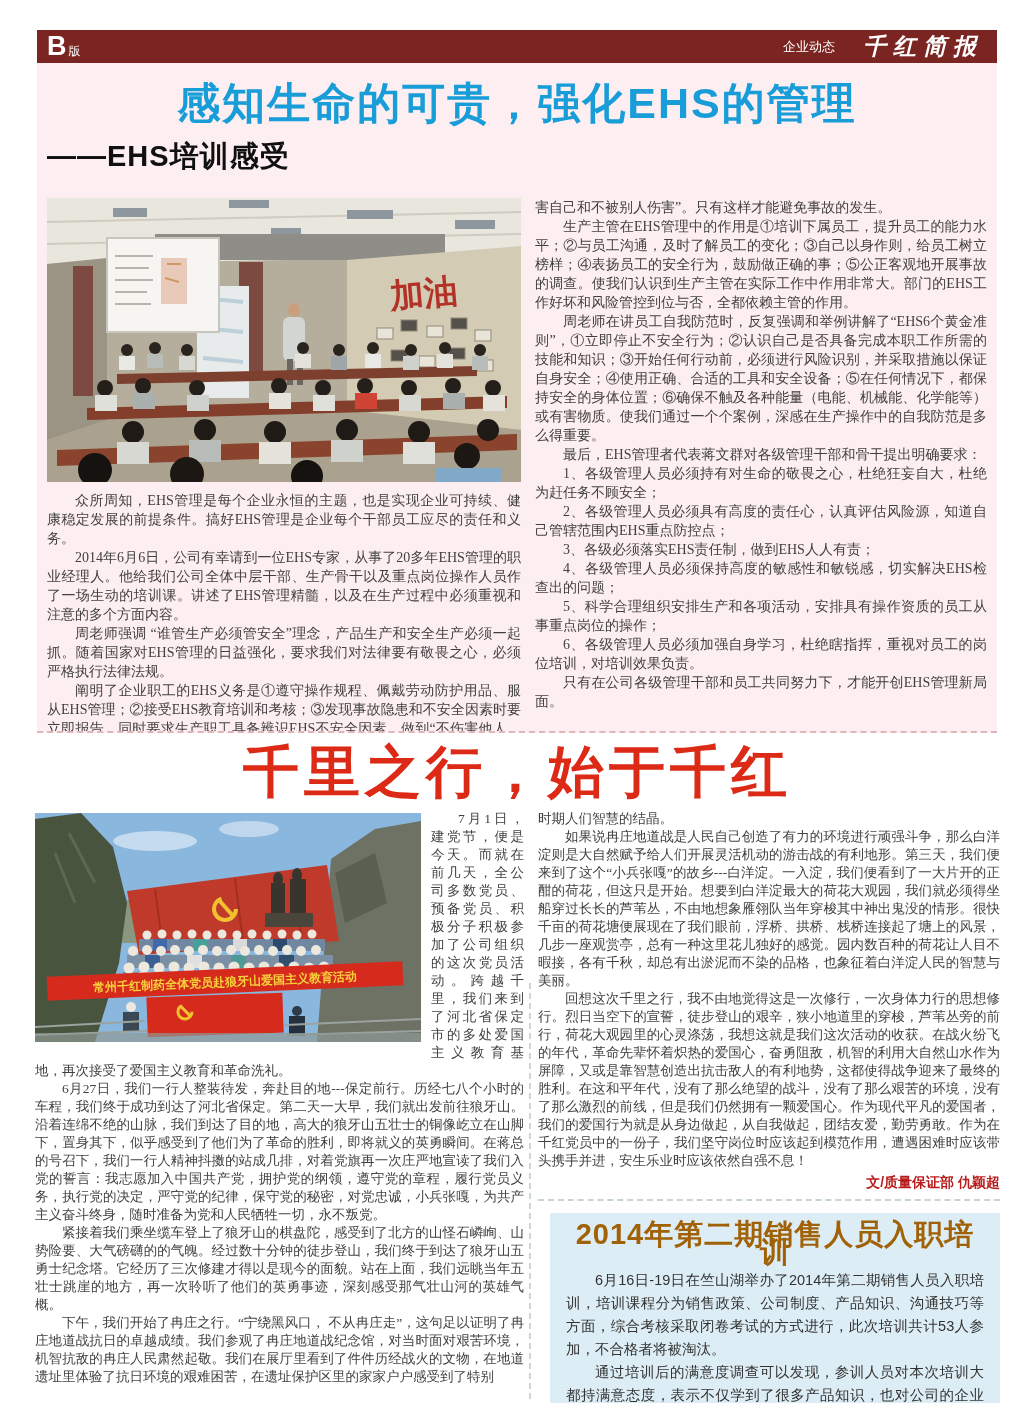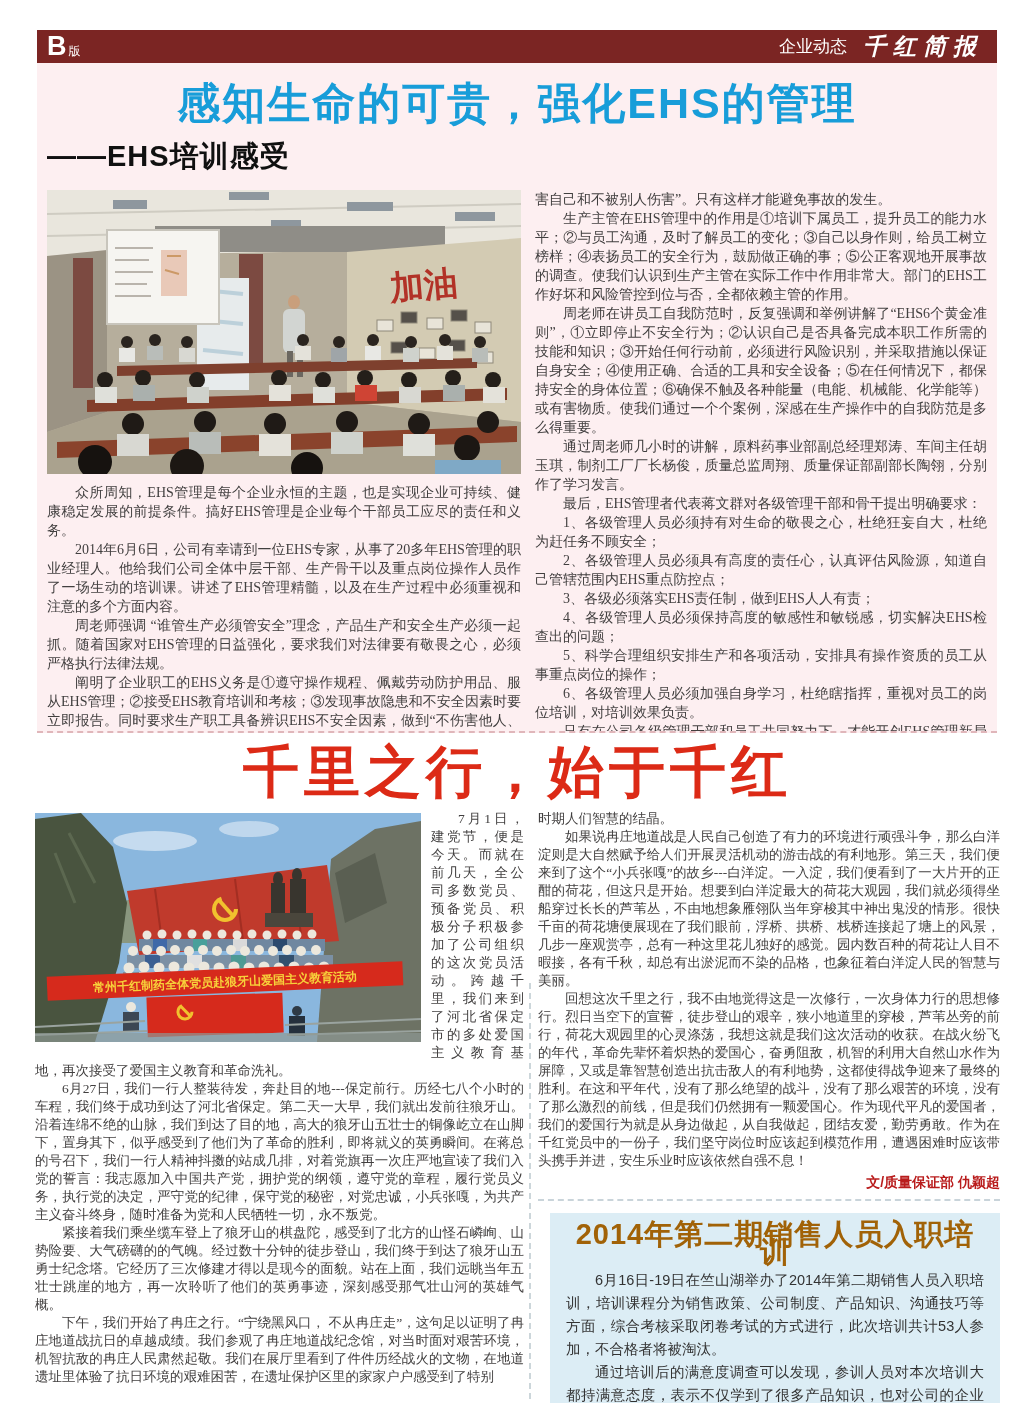--- a/index.html
+++ b/index.html
@@ -15,40 +15,40 @@
   .header {
     position:absolute; left:37px; right:37px; top:30px; height:33px;
     background:#7b2523; color:#ffffff;
     display:flex; justify-content:space-between; align-items:center;
     padding:0 14px 0 10px;
   }
   .edition { display:flex; align-items:flex-end; line-height:1; }
   .ed-b { font-family:"Liberation Sans",sans-serif; font-size:27px; font-weight:bold; }
   .ed-suffix { font-size:12px; margin-left:2px; padding-bottom:3px; }
   .masthead { display:flex; align-items:center; line-height:1; }
-  .mast-cat { font-family:"Liberation Sans",sans-serif; font-size:17px; margin-right:16px; }
+  .mast-cat { font-family:"Liberation Sans",sans-serif; font-size:13px; margin-right:28px; }
   .mast-title { font-size:23px; font-weight:bold; font-style:italic; letter-spacing:7px;text-align:right; }
 
   
   .section1 {
     position:absolute; left:37px; right:37px; top:63px; height:670px;
     background:#fdeff1; border-bottom:2px dashed #e0b6ba;
     padding:16px 10px 0 10px; overflow:hidden;
   }
   .a1-title {
     text-align:center; color:#189dd9; font-size:43px; line-height:48px;
     font-weight:bold; font-family:"Liberation Sans",sans-serif; letter-spacing:2px;
   }
   .a1-subtitle {
     padding-right:88px; margin-top:10px;
     color:#101010; font-size:29px; font-weight:bold;
     font-family:"Liberation Sans",sans-serif; letter-spacing:1px;
   }
   .a1-cols { display:flex; gap:14px; margin-top:13px; }
-  .col { font-size:14px; line-height:19px; text-align:justify; color:#413f3f; }
+  .col { font-size:14px; line-height:19px; text-align:justify; color:#413f3f;margin-top:8px; }
   .col p { text-indent:2em; }
   .first-noindent p:first-child { text-indent:0; }
   .a1-left { width:474px; flex:none; }
   .a1-right { flex:1; }
   .photo1 { width:474px; height:284px; margin-bottom:9px; overflow:hidden; }
   .author {
     text-align:right; font-weight:bold; color:#b91c1c; font-size:14px;
     font-family:"Liberation Sans",sans-serif; margin-top:3px;
   }
 
@@ -220,21 +220,20 @@
             <p>2014年6月6日，公司有幸请到一位EHS专家，从事了20多年EHS管理的职业经理人。他给我们公司全体中层干部、生产骨干以及重点岗位操作人员作了一场生动的培训课。讲述了EHS管理精髓，以及在生产过程中必须重视和注意的多个方面内容。</p>
             <p>周老师强调 “谁管生产必须管安全”理念，产品生产和安全生产必须一起抓。随着国家对EHS管理的日益强化，要求我们对法律要有敬畏之心，必须严格执行法律法规。</p>
             <p>阐明了企业职工的EHS义务是①遵守操作规程、佩戴劳动防护用品、服从EHS管理；②接受EHS教育培训和考核；③发现事故隐患和不安全因素时要立即报告。同时要求生产职工具备辨识EHS不安全因素，做到“不伤害他人、不伤</p>
           </div>
       </div>
       <div class="col a1-right">
         <div class="first-noindent">
             <p>害自己和不被别人伤害”。只有这样才能避免事故的发生。</p>
             <p>生产主管在EHS管理中的作用是①培训下属员工，提升员工的能力水平；②与员工沟通，及时了解员工的变化；③自己以身作则，给员工树立榜样；④表扬员工的安全行为，鼓励做正确的事；⑤公正客观地开展事故的调查。使我们认识到生产主管在实际工作中作用非常大。部门的EHS工作好坏和风险管控到位与否，全都依赖主管的作用。</p>
             <p>周老师在讲员工自我防范时，反复强调和举例讲解了“EHS6个黄金准则”，①立即停止不安全行为；②认识自己是否具备完成本职工作所需的技能和知识；③开始任何行动前，必须进行风险识别，并采取措施以保证自身安全；④使用正确、合适的工具和安全设备；⑤在任何情况下，都保持安全的身体位置；⑥确保不触及各种能量（电能、机械能、化学能等）或有害物质。使我们通过一个个案例，深感在生产操作中的自我防范是多么得重要。</p>
-            <p>通过周老师几小时的讲解，原料药事业部副总经理郑涛、车间主任胡玉琪，制剂工厂厂长杨俊，质量总监周翔、质量保证部副部长陶翎，分别作了学习发言。</p>
             <p>最后，EHS管理者代表蒋文群对各级管理干部和骨干提出明确要求：</p>
             <p>1、各级管理人员必须持有对生命的敬畏之心，杜绝狂妄自大，杜绝为赶任务不顾安全；</p>
             <p>2、各级管理人员必须具有高度的责任心，认真评估风险源，知道自己管辖范围内EHS重点防控点；</p>
             <p>3、各级必须落实EHS责任制，做到EHS人人有责；</p>
             <p>4、各级管理人员必须保持高度的敏感性和敏锐感，切实解决EHS检查出的问题；</p>
             <p>5、科学合理组织安排生产和各项活动，安排具有操作资质的员工从事重点岗位的操作；</p>
             <p>6、各级管理人员必须加强自身学习，杜绝瞎指挥，重视对员工的岗位培训，对培训效果负责。</p>
             <p>只有在公司各级管理干部和员工共同努力下，才能开创EHS管理新局面。</p>
           </div>
 

